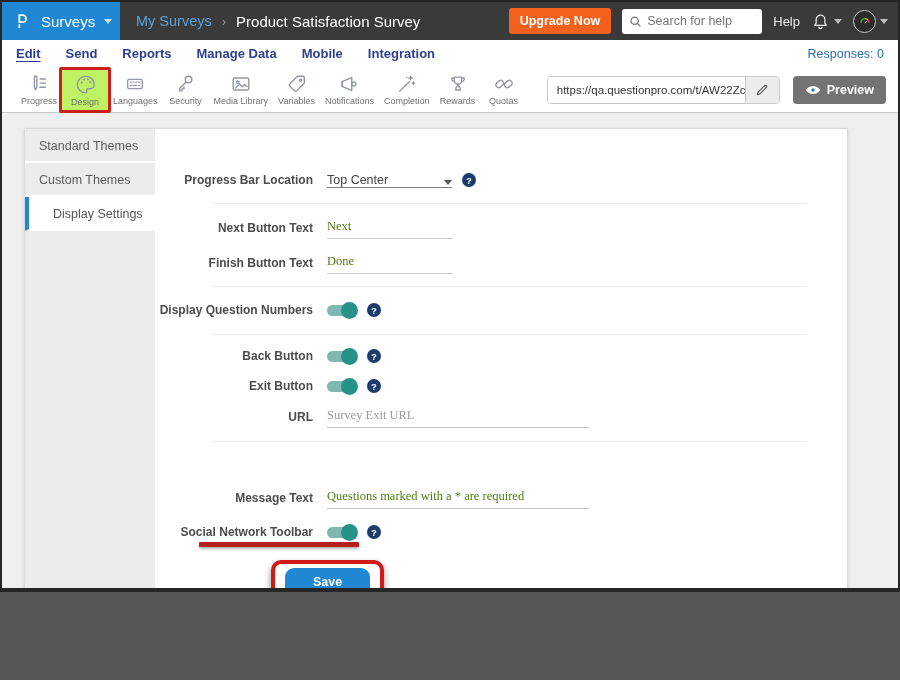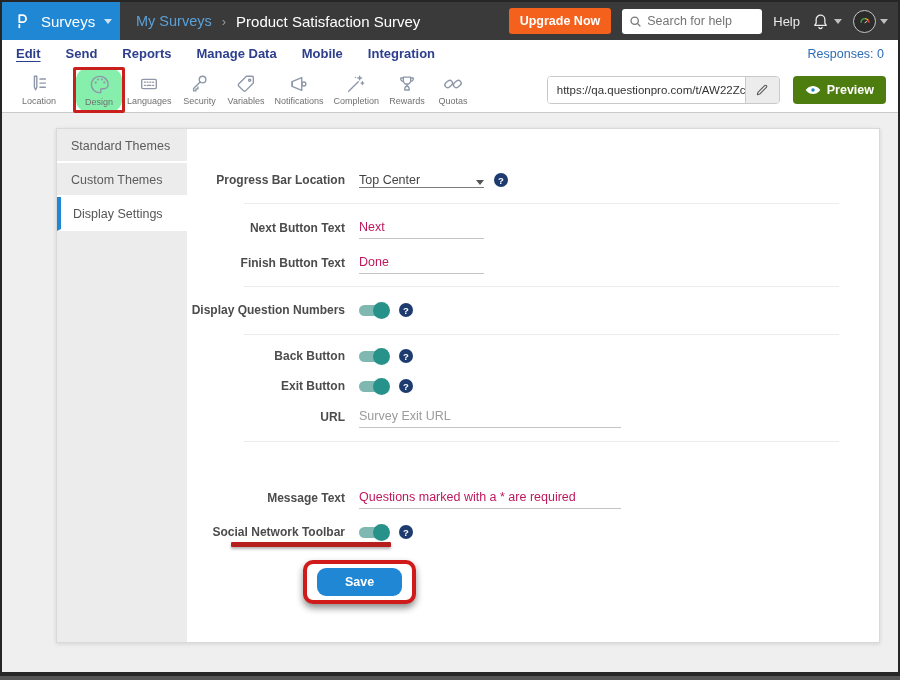--- a/index.html
+++ b/index.html
@@ -1,18 +1,18 @@
 <!DOCTYPE html>
 <html><head>
 <meta charset="utf-8">
 <style>
   html,body{margin:0;padding:0;background:#555;}
   *{box-sizing:border-box;}
   .frame{
-    width:900px;height:676px;overflow:hidden;position:relative;
+    width:900px;height:592px;overflow:hidden;position:relative;
     border:2px solid #262626;border-bottom:4px solid #262626;
     background:#efefef;
     font-family:"Liberation Sans",sans-serif;
   }
   
   .topbar{height:38px;background:#3a3a3a;display:flex;align-items:center;}
   .logo-block{height:100%;width:118px;background:#1f87d4;display:flex;align-items:center;gap:9px;padding:0 11px;cursor:pointer;flex-shrink:0;}
   .logo-block .product{color:#fff;font-size:15px;}
   .caret{width:0;height:0;border-left:4px solid transparent;border-right:4px solid transparent;border-top:5px solid #cfe3f5;display:inline-block;}
   .caret.dk{border-top-color:#bfbfbf;}
@@ -31,40 +31,40 @@
   
   .tabbar{height:27px;background:#fff;display:flex;align-items:center;gap:25px;padding:0 14px;}
   .tab{font-size:13px;font-weight:bold;color:#2c3e8c;cursor:pointer;}
   .tab.active{text-decoration:underline;text-underline-offset:3px;}
   .responses{margin-left:auto;color:#2e6cb5;font-size:12.5px;}
   
   .toolbar{height:46px;background:#fff;border-bottom:1px solid #c9c9c9;display:flex;align-items:center;padding:0 12px 0 14px;}
   .tcell{display:flex;flex-direction:column;align-items:center;justify-content:center;gap:1px;padding:2px 5px;min-width:46px;cursor:pointer;height:44px;}
   .tcell .tlabel{font-size:9px;color:#707070;white-space:nowrap;}
   .tcell svg{stroke:#8e97a9;fill:none;stroke-width:1.5;stroke-linecap:round;stroke-linejoin:round;}
-  .tcell.selected{background:#86efac;border-radius:12px;position:relative;margin-left:14px;}
+  .tcell.selected{background:#bef264;border-radius:2px;position:relative;}
   .red-frame{position:absolute;top:-1px;bottom:-1px;left:-3px;right:-3px;border:3px solid #c9201d;border-radius:2px;pointer-events:none;}
   .urlgroup{margin-left:auto;display:flex;align-items:center;gap:13px;}
   .url-box{display:flex;border:1px solid #c9c9c9;border-radius:4px;overflow:hidden;height:28px;}
   .url-text{background:#fff;font-size:11.5px;color:#333;padding:0 9px;display:flex;align-items:center;width:197px;white-space:nowrap;overflow:hidden;}
   .pencil-btn{width:34px;background:#ececec;border-left:1px solid #c9c9c9;display:flex;align-items:center;justify-content:center;cursor:pointer;}
-  .preview-btn{background:#4d7c0f;border:none;border-radius:4px;color:#fff;font-size:12.5px;font-weight:bold;display:flex;align-items:center;gap:6px;padding:7px 12px;cursor:pointer;font-family:inherit;}
+  .preview-btn{background:#737373;border:none;border-radius:4px;color:#fff;font-size:12.5px;font-weight:bold;display:flex;align-items:center;gap:6px;padding:7px 12px;cursor:pointer;font-family:inherit;}
   
   .page{position:relative;height:565px;background:#efefef;}
-  .card{position:absolute;left:54px;top:15px;width:824px;height:515px;background:#fff;border:1px solid #d9d9d9;box-shadow:0 1px 4px rgba(0,0,0,.12);display:flex;}
+  .card{position:absolute;left:22px;top:15px;width:824px;height:515px;background:#fff;border:1px solid #d9d9d9;box-shadow:0 1px 4px rgba(0,0,0,.12);display:flex;}
   .sidebar{width:130px;background:#ececec;flex-shrink:0;}
   .side-item{height:34px;line-height:34px;padding-left:14px;font-size:12.5px;color:#5b5b5b;border-bottom:2px solid #fff;cursor:pointer;}
-  .side-item.active{background:#fff;border-left:4px solid #1f87d4;padding-left:12px;color:#555;}
+  .side-item.active{background:#fff;border-left:4px solid #1f87d4;padding-left:24px;color:#555;}
   
   .form{flex:1;position:relative;}
   .frow{position:absolute;left:0;right:0;display:flex;align-items:center;height:22px;}
   .rlabel{width:158px;text-align:right;font-size:12px;font-weight:bold;color:#4c4c4c;flex-shrink:0;white-space:nowrap;}
   .rctrl{margin-left:14px;display:flex;align-items:center;gap:10px;}
   .divider{position:absolute;left:57px;width:595px;height:1px;background:#ececec;}
-  .uinput{border:none;border-bottom:1px solid #c4c4c4;font-size:12.5px;color:#be185d;padding:2px 0 4px;background:transparent;font-family:Liberation Sans, sans-serif;outline:none;}
+  .uinput{border:none;border-bottom:1px solid #c4c4c4;font-size:12.5px;color:#4d7c0f;padding:2px 0 4px;background:transparent;font-family:Liberation Serif, serif;outline:none;}
   .uinput::placeholder{color:#9b9b9b;}
   .short{width:125px;} .long{width:262px;}
   .dropdown{width:125px;border-bottom:1px solid #7c7c7c;display:flex;justify-content:space-between;align-items:flex-end;cursor:pointer;}
   .dd-value{font-size:12.5px;color:#444;}
   .dd-caret{width:0;height:0;border-left:4px solid transparent;border-right:4px solid transparent;border-top:5px solid #555;margin-bottom:2px;}
   .qicon{width:14px;height:14px;border-radius:50%;background:#1d3b6e;color:#fff;font-size:9.5px;font-weight:bold;display:inline-flex;align-items:center;justify-content:center;cursor:pointer;flex-shrink:0;}
   .qicon::after{content:"?";}
   .toggle{width:30px;height:11px;background:#7fb7b1;border-radius:6px;position:relative;cursor:pointer;flex-shrink:0;}
   .toggle .knob{position:absolute;right:-1px;top:-3px;width:17px;height:17px;background:#27928a;border-radius:50%;}
   
@@ -132,21 +132,21 @@
     <span class="tab">Integration</span>
     <span class="responses">Responses: 0</span>
   </div>
 
   <div class="toolbar">
     <div class="tcell">
       <svg viewBox="0 0 24 24" width="22" height="22">
           <path d="M7 3.5v12l1.3 2.8 1.3-2.8v-12z"></path>
           <path d="M13 6.5h6M13 11h6M13 15.5h6"></path>
         </svg>
-      <span class="tlabel">Location</span>
+      <span class="tlabel">Progress</span>
     </div>
     <div class="tcell selected">
       <svg viewBox="0 0 24 24" width="23" height="23">
           <path d="M12 3.5a8.5 8.5 0 1 0 0 17c1.3 0 1.8-.9 1.3-1.8-.6-1.1 0-2.2 1.3-2.2h2a4.4 4.4 0 0 0 4.4-4.4C21 7 17 3.5 12 3.5z"></path>
           <circle cx="8" cy="10" r="1.1" fill="#8e97a9" stroke="none"></circle>
           <circle cx="10.5" cy="6.8" r="1.1" fill="#8e97a9" stroke="none"></circle>
           <circle cx="14.5" cy="6.8" r="1.1" fill="#8e97a9" stroke="none"></circle>
           <circle cx="17" cy="9.8" r="1.1" fill="#8e97a9" stroke="none"></circle>
         </svg>
       <span class="tlabel">Design</span>
@@ -158,20 +158,28 @@
           <path d="M7 10h1M10 10h1M13 10h1M16 10h1M7 13.5h1M10 13.5h4M16 13.5h1"></path>
         </svg>
       <span class="tlabel">Languages</span>
     </div>
     <div class="tcell">
       <svg viewBox="0 0 24 24" width="22" height="22">
           <circle cx="14.8" cy="7.2" r="3.6"></circle>
           <path d="M12.2 9.8 5 17v2.5h2.6v-2.2h2.2v-2.2"></path>
         </svg>
       <span class="tlabel">Security</span>
+    </div>
+    <div class="tcell">
+      <svg viewBox="0 0 24 24" width="22" height="22">
+          <rect x="3.5" y="5.5" width="17" height="13" rx="1.5"></rect>
+          <circle cx="8.5" cy="10" r="1.3"></circle>
+          <path d="M6 16.5l4.5-4.5 3 3 2.5-2.5 2.5 2.5"></path>
+        </svg>
+      <span class="tlabel">Media Library</span>
     </div>
     <div class="tcell">
       <svg viewBox="0 0 24 24" width="22" height="22">
           <path d="M12.5 3.5h6a1.5 1.5 0 0 1 1.5 1.5v6L11.5 19.5a1.5 1.5 0 0 1-2.1 0L4 14.1a1.5 1.5 0 0 1 0-2.1z"></path>
           <circle cx="16" cy="8" r="1.2"></circle>
         </svg>
       <span class="tlabel">Variables</span>
     </div>
     <div class="tcell">
       <svg viewBox="0 0 24 24" width="22" height="22">

